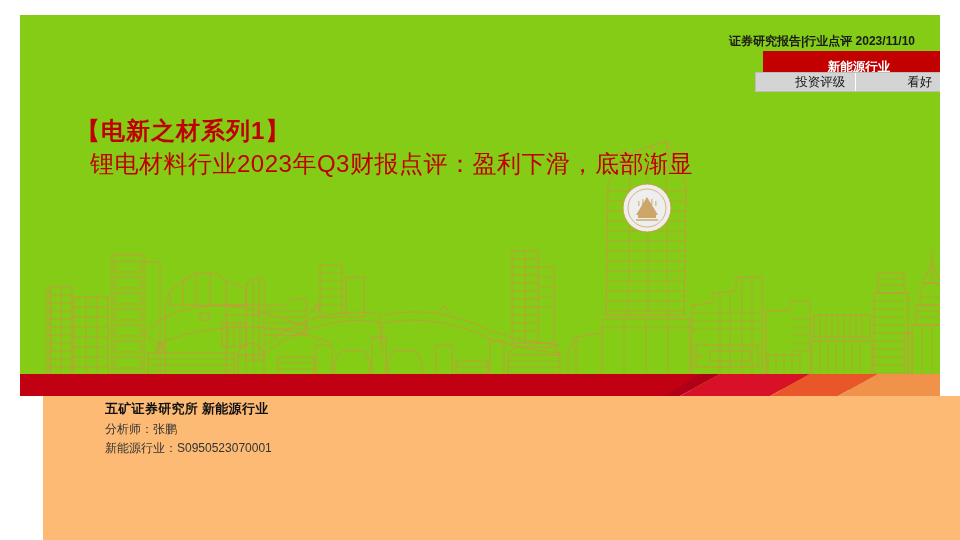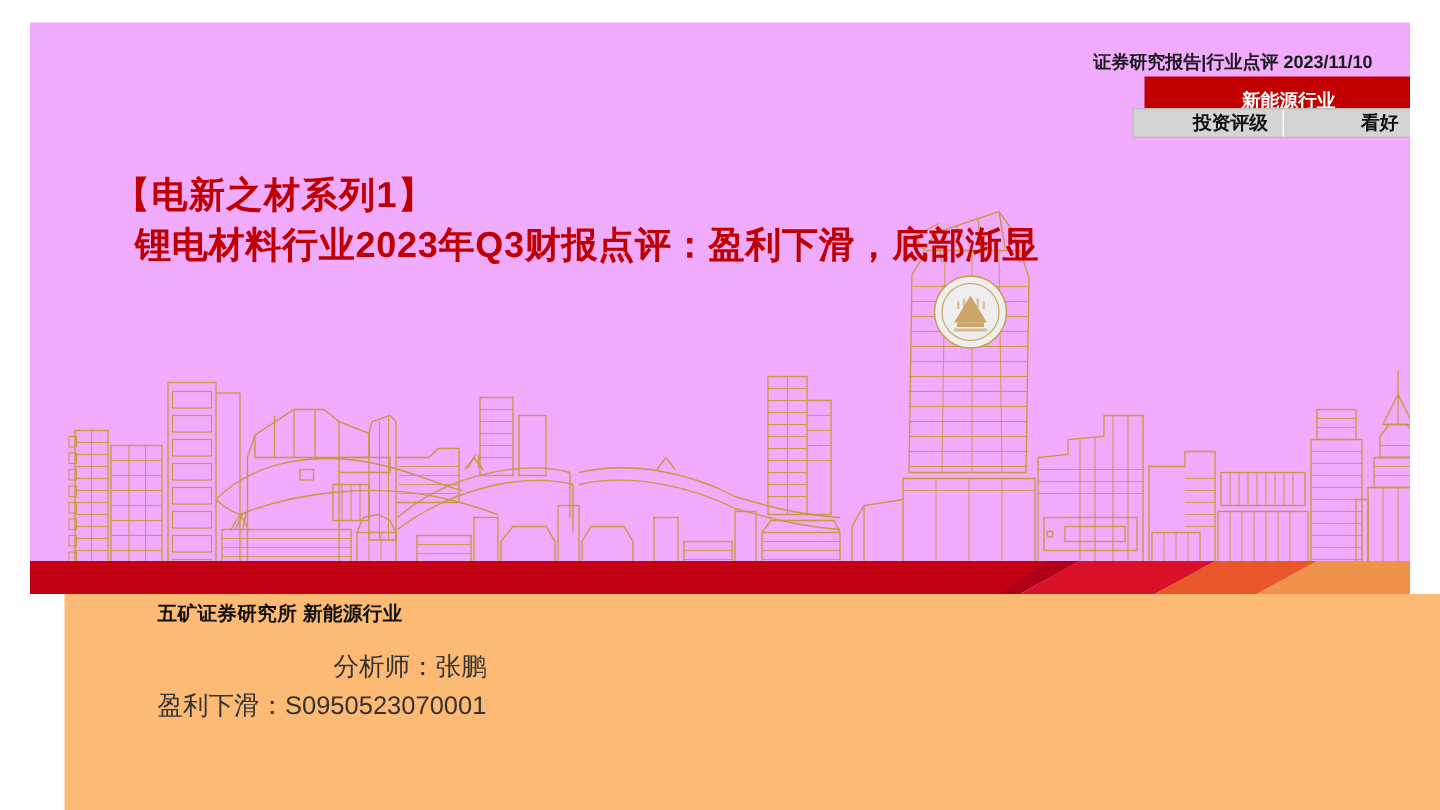--- a/index.html
+++ b/index.html
@@ -10,21 +10,21 @@
     overflow:hidden;
     position:relative;
   }
   #slide{
     position:absolute;left:0;top:0;width:960px;height:540px;
     background:#ffffff;
   }
   
   .panel{
     position:absolute;left:20px;top:15px;width:920px;height:375px;
-    background:#f0abfc;
+    background:#84cc16;
     overflow:hidden;
   }
   
   .skyline{
     position:absolute;left:0;top:0;width:920px;height:375px;
     pointer-events:none;
   }
   
   .report-line{
     position:absolute;right:25px;top:18px;
@@ -41,35 +41,35 @@
   }
   .rating-row-gray{
     position:absolute;left:735px;top:57px;width:200px;height:20px;
     background:#d4d4d4;
     display:flex;z-index:7;
     border:1px solid #bdbdbd;
     box-sizing:border-box;
   }
   .rating-cell{
     flex:1;display:flex;align-items:center;justify-content:center;
-    font-size:12.5px;font-weight:bold;color:#111;padding-left:30px;
+    font-size:12.5px;font-weight:normal;color:#111;padding-left:30px;
   }
   .rating-cell.first{border-right:1px solid #ffffff;}
 
   
   .title-block{
     position:absolute;left:56px;top:57px;z-index:6;margin-top:43px;
   }
   .title-1{
     font-size:24px;font-weight:bold;color:#c00000;
     letter-spacing:1px;line-height:1.35;
     white-space:nowrap;
   }
   .title-2{
-    font-size:24px;font-weight:bold;color:#c00000;
+    font-size:24px;font-weight:normal;color:#c00000;
     letter-spacing:0.5px;line-height:1.4;
     margin-left:14px;white-space:nowrap;
   }
 
   
   .band{
     position:absolute;left:20px;top:374px;width:920px;height:22px;
     overflow:hidden;
   }
   .band svg{display:block;}
@@ -79,22 +79,22 @@
     position:absolute;left:0;top:396px;width:960px;height:144px;
     background:#fdba74;
     margin-left:43px;
   }
   .dept{
     position:absolute;left:62px;top:4px;
     font-size:13px;font-weight:bold;color:#111;
     letter-spacing:0.3px;white-space:nowrap;
   }
   .analyst-block{
-    position:absolute;left:62px;top:36px;
-    font-size:17px;color:#333;line-height:1.55;text-align:right;
+    position:absolute;left:62px;top:24px;
+    font-size:12px;color:#333;line-height:1.55;
   }
   .analyst-block div{white-space:nowrap;}
 </style>
 </head>
 <body>
 
 <div id="slide">
 
   <div class="panel">
 
@@ -452,18 +452,18 @@
       <polygon points="790,0 858,0 818,22 750,22" fill="#e8562a"></polygon>
       <polygon points="858,0 920,0 920,22 818,22" fill="#f0924a"></polygon>
       <polygon points="0,0 680,0 645,22 0,22" fill="#c10014"></polygon>
     </svg>
   </div>
 
   <div class="footer">
     <div class="dept">五矿证券研究所 新能源行业</div>
     <div class="analyst-block">
       <div>分析师：张鹏</div>
-      <div>盈利下滑：S0950523070001</div>
+      <div>新能源行业：S0950523070001</div>
     </div>
 
   </div>
 
 </div>
 
 </body></html>

